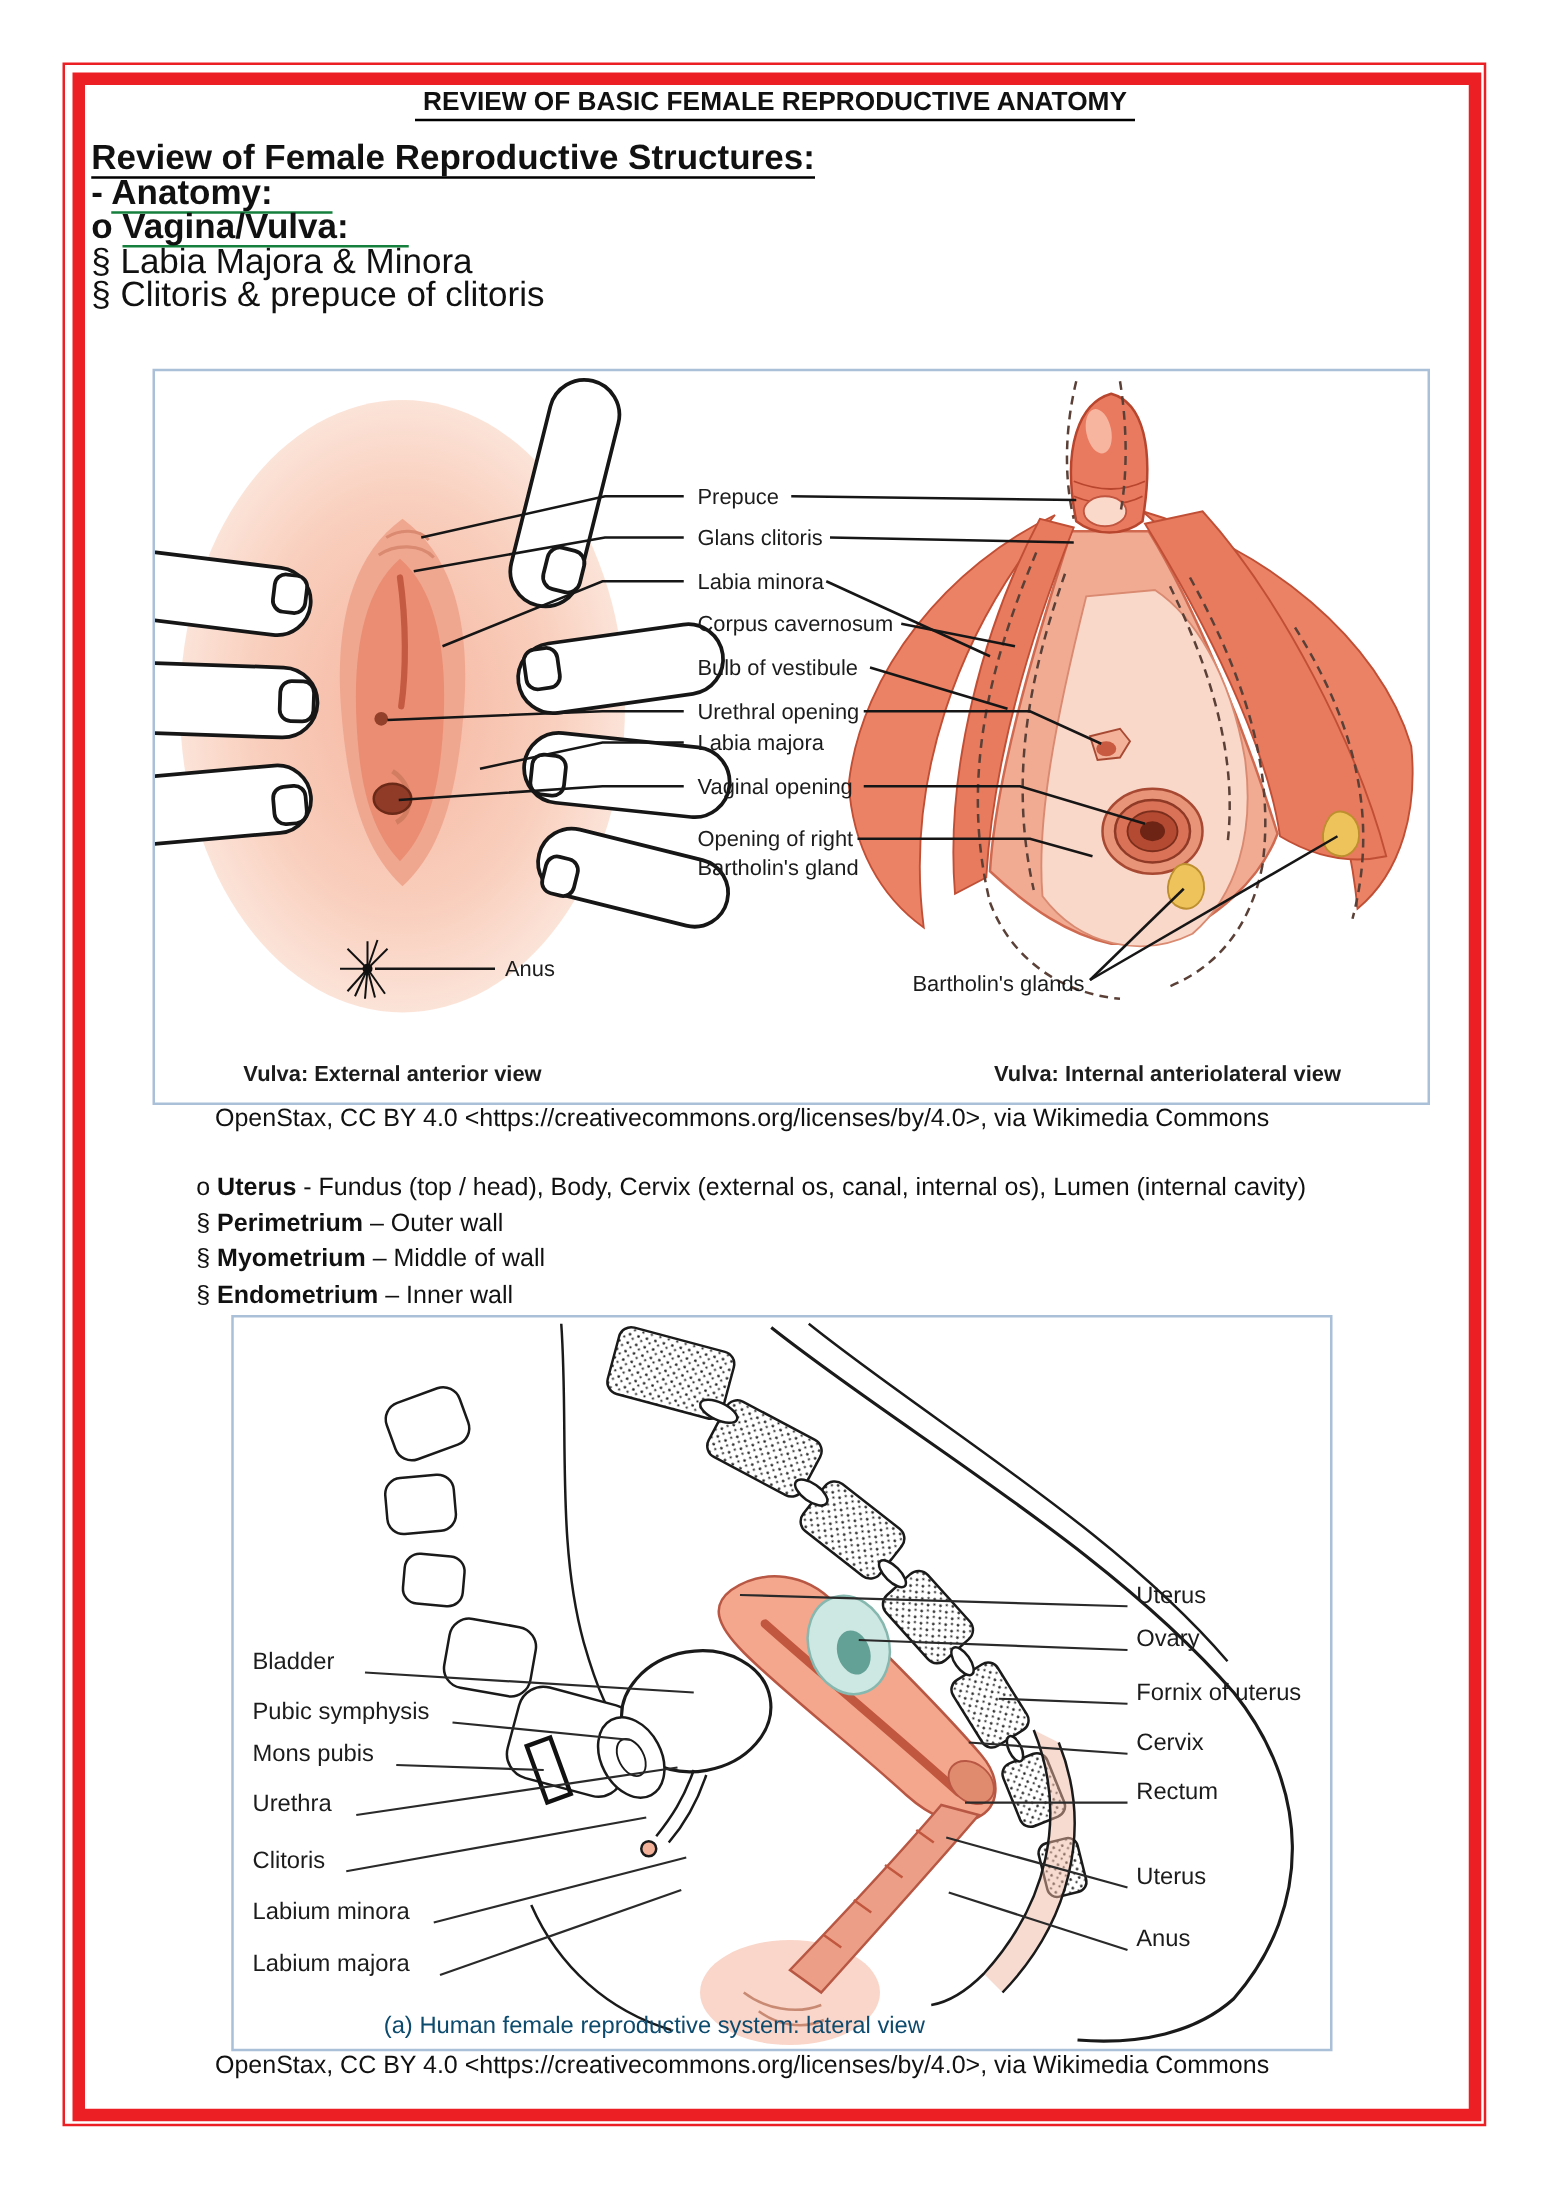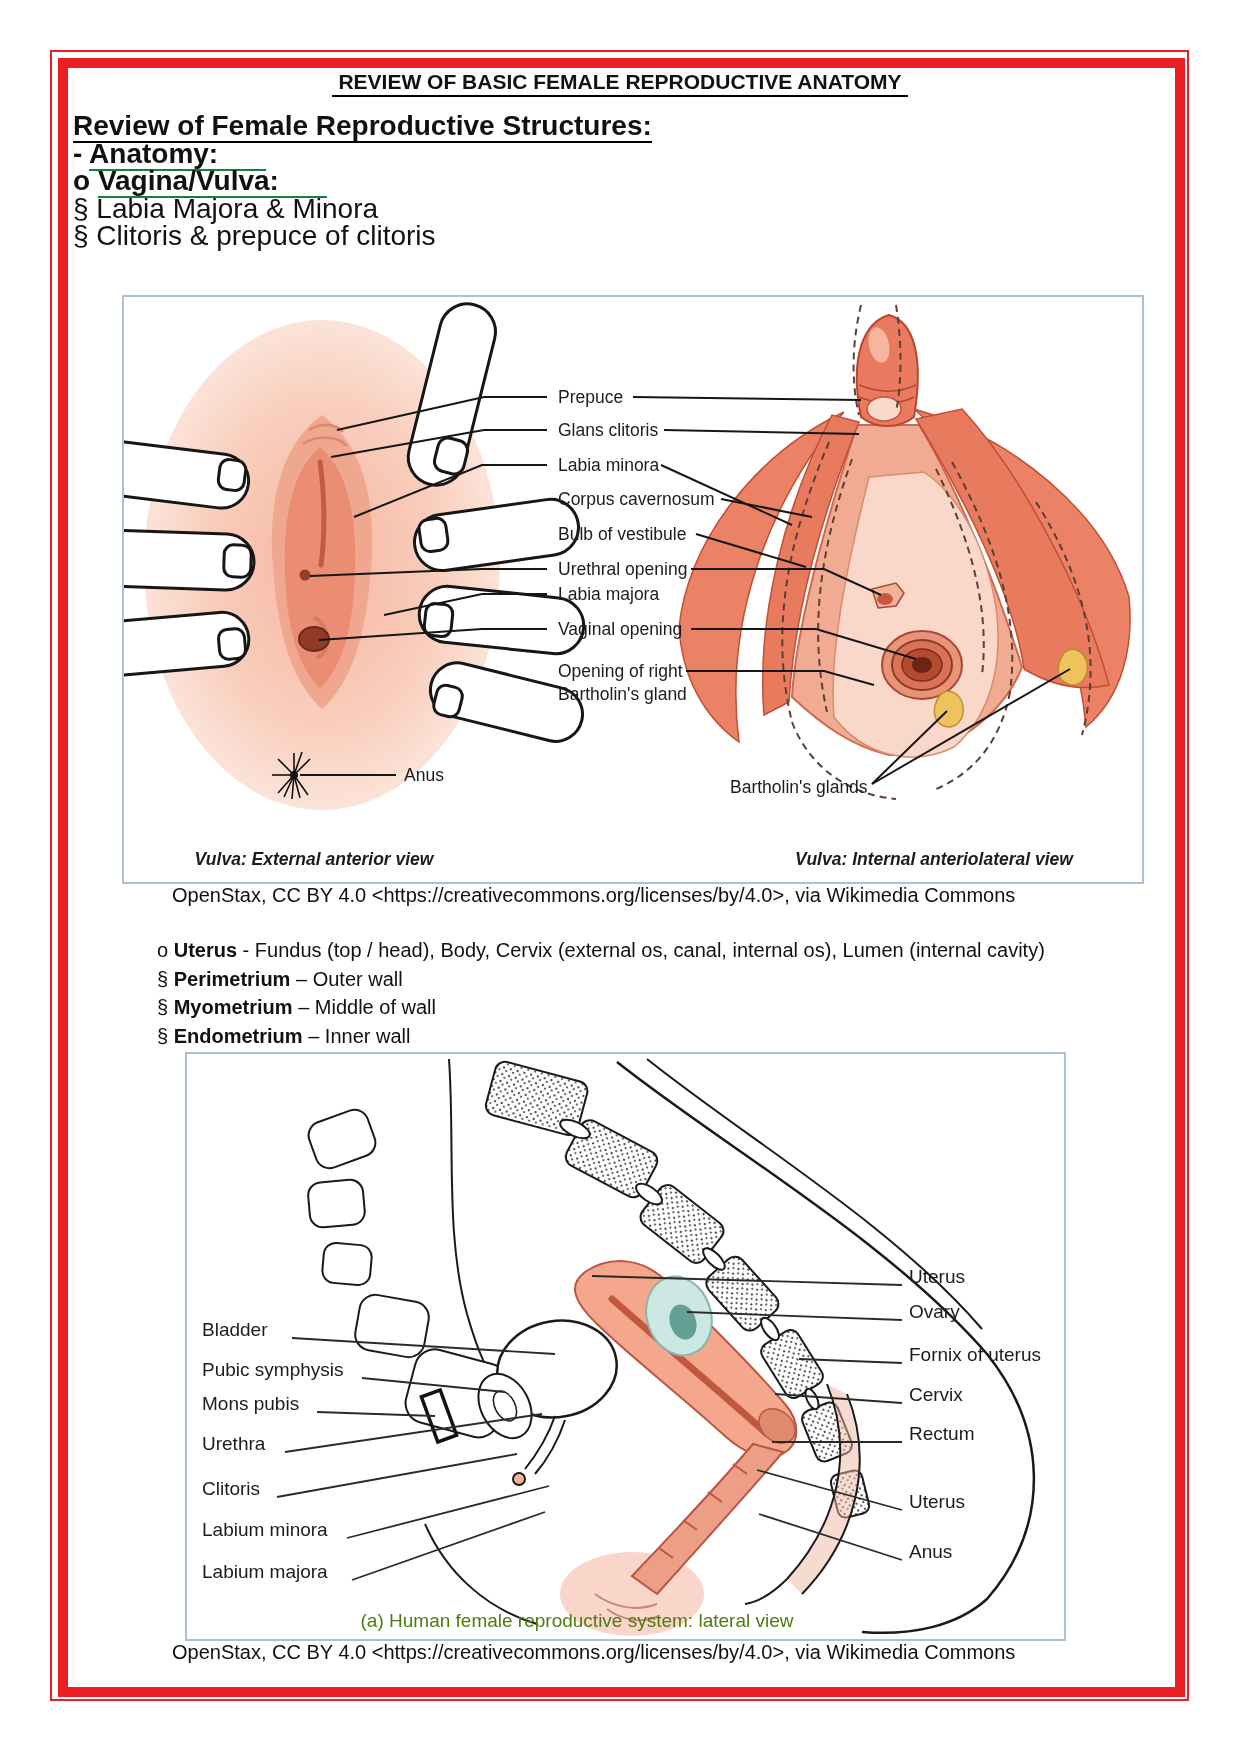--- a/index.html
+++ b/index.html
@@ -19,23 +19,23 @@
   .b{font-weight:bold;}
   .u{border-bottom:2px solid #000;}
   .u-trail{border-bottom:2px solid #15803d;padding-right:48px;}
   
   .figbox{border:2px solid #a9c0d8;background:#fff;}
   .fig1{left:122px;top:295px;width:1008px;height:585px;padding-left:10px;}
   .fig2{left:185px;top:1052px;width:877px;height:585px;}
   .figbox svg{position:absolute;left:0;top:0;}
   .f1lbl{position:absolute;font-size:17.5px;color:#1c1c1c;white-space:nowrap;line-height:20px;}
   .f1lbl2{position:absolute;font-size:17.5px;color:#1c1c1c;white-space:nowrap;line-height:23px;}
-  .f1cap{position:absolute;font-size:17.5px;font-weight:bold;color:#1c1c1c;text-align:center;font-style:italic;}
+  .f1cap{position:absolute;font-size:17.5px;font-weight:bold;color:#1c1c1c;text-align:center;}
   .f2lbl{position:absolute;font-size:19px;color:#1c1c1c;white-space:nowrap;line-height:22px;}
-  .f2cap{position:absolute;font-size:19px;color:#4d7c0f;text-align:center;}
+  .f2cap{position:absolute;font-size:19px;color:#0c4a6e;text-align:left;}
   .attr{font-size:20px;color:#111;white-space:nowrap;}
   .uterus{left:157px;top:936px;font-size:20px;line-height:28.5px;}
 </style>
 </head>
 <body>
 
 <div class="abs border-thin"></div>
 <div class="abs border-thick"></div>
 
 <div class="abs doc-title">

